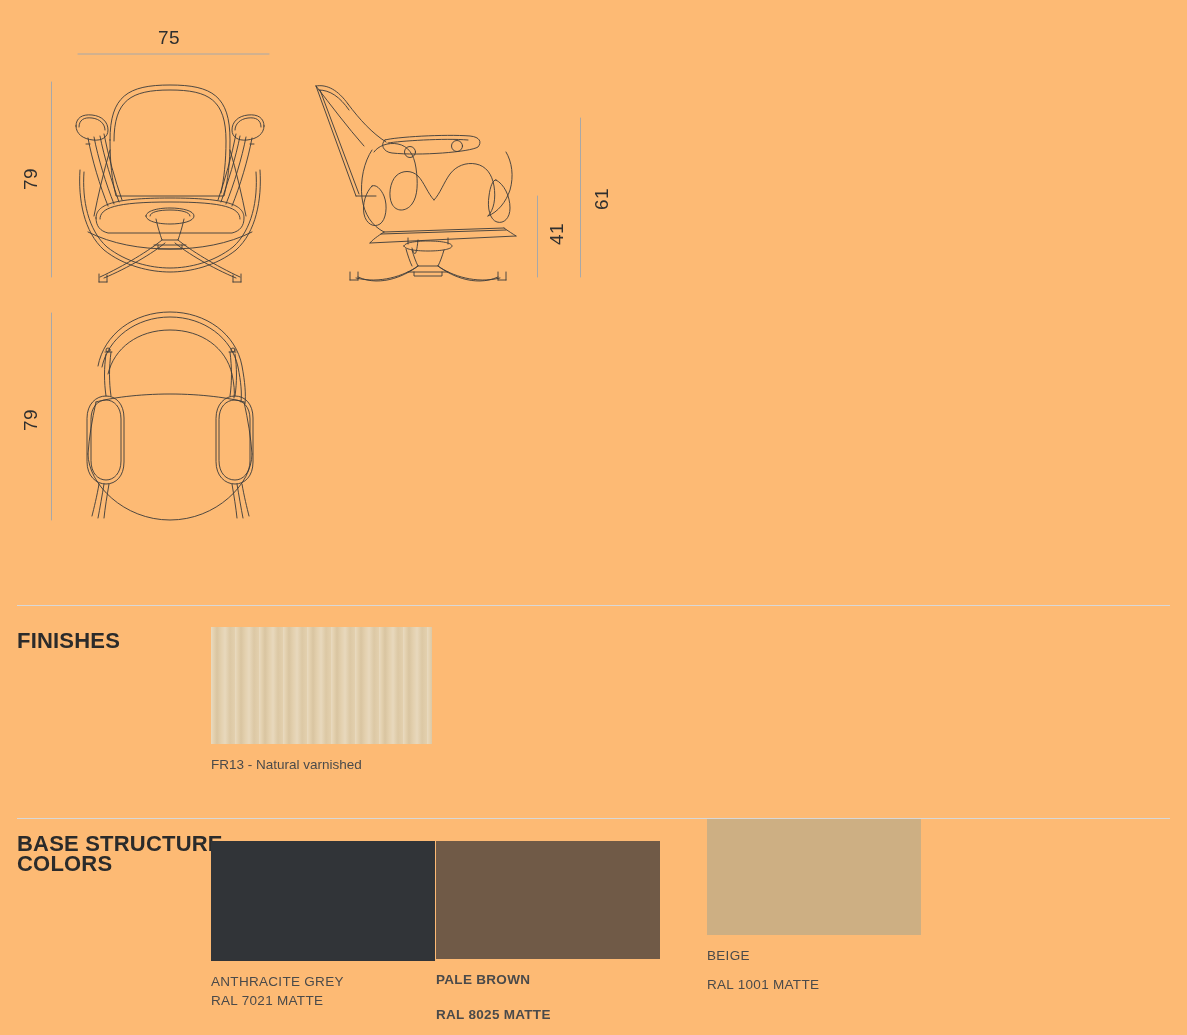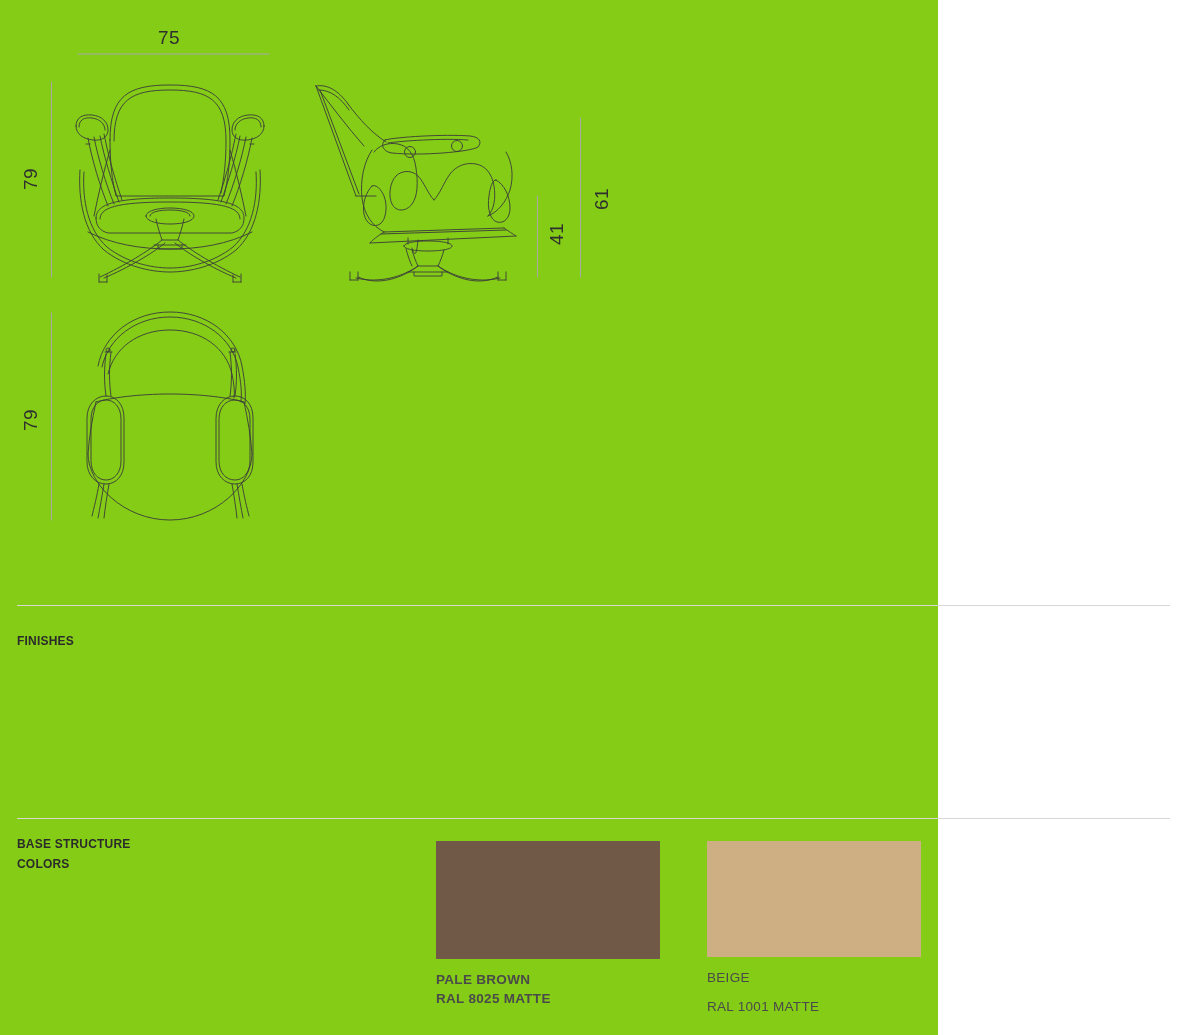--- a/index.html
+++ b/index.html
@@ -4,21 +4,21 @@
 <style>
   * { box-sizing: border-box; margin: 0; padding: 0; }
   html, body {
     width: 1187px;
     height: 1035px;
     background: #ffffff;
     font-family: "Liberation Sans", sans-serif;
     color: #3b3b3b;
     overflow: hidden;
   }
-  .page { position: relative; width: 938px; height: 1035px; background: #84cc16; }
+  .page { position: relative; width: 1187px; height: 1035px; background: #fdba74; }
 
   
   .drawings { position: absolute; left: 0; top: 0; width: 1187px; height: 590px; }
   .drawings svg { display: block; }
 
   .dimtext {
     position: absolute;
     font-size: 19px;
     color: #2f2f2f;
     letter-spacing: 0.5px;
@@ -35,21 +35,21 @@
     left: 17px;
     width: 1153px;
     height: 1px;
     background: #d8d8d8;
   }
 
   
   .section-title {
     position: absolute;
     left: 17px;
-    font-size: 12px;
+    font-size: 22px;
     font-weight: bold;
     letter-spacing: 0.2px;
     color: #2b2b2b;
     line-height: 20px;
     font-family: "Liberation Sans", sans-serif;
   }
 
   
   .swatch { position: absolute; }
   .swatch .chip {
@@ -270,35 +270,51 @@
 
     <div class="dimtext vert" style="left:587px; top:188px; width:30px; text-align:center;">61</div>
 
     <div class="dimtext vert" style="left:16px; top:409px; width:30px; text-align:center;">79</div>
   </div>
 
   <div class="divider" style="top:605px;"></div>
 
   <div class="section-title" style="top:631px;">FINISHES</div>
 
+  <div class="swatch" style="left:211px; top:627px; width:221px;">
+    <span class="chip" style="height:117px; background:#e3d0ae;">
+      <span class="grain" style="background:
+        repeating-linear-gradient(90deg,
+          rgba(255,255,255,0.22) 0px, rgba(255,255,255,0.0) 3px,
+          rgba(150,120,70,0.13) 6px, rgba(255,255,255,0.0) 10px,
+          rgba(255,255,255,0.18) 14px, rgba(160,130,80,0.10) 19px,
+          rgba(255,255,255,0.0) 24px);"></span>
+    </span>
+    <div class="caption">FR13 - Natural varnished</div>
+  </div>
 
 
 
 
   <div class="divider" style="top:818px;"></div>
 
   <div class="section-title" style="top:834px; white-space:pre-line; line-height:20px;">BASE STRUCTURE
 COLORS</div>
 
+  <div class="swatch" style="left:211px; top:841px; width:224px;">
+    <span class="chip" style="height:120px; background:#313438;"></span>
+    <div class="caption upper">ANTHRACITE GREY</div>
+    <div class="caption upper" style="margin-top:0;">RAL 7021 MATTE</div>
+  </div>
 
   <div class="swatch" style="left:436px; top:841px; width:224px;font-weight:bold;">
     <span class="chip" style="height:118px; background:#705a47;"></span>
     <div class="caption upper">PALE BROWN</div>
-    <div class="caption upper" style="margin-top:0;">RAL 8025 MATTE</div>
-  </div>
-
-  <div class="swatch" style="left:697px; top:841px; width:224px;padding-left:10px;">
+    <div class="caption upper" style="margin-top:16px;">RAL 8025 MATTE</div>
+  </div>
+
+  <div class="swatch" style="left:697px; top:819px; width:224px;padding-left:10px;">
     <span class="chip" style="height:116px; background:#cdaf83;"></span>
     <div class="caption upper">BEIGE</div>
     <div class="caption upper" style="margin-top:10px;">RAL 1001 MATTE</div>
   </div>
 
 </div>
 
 </body></html>

